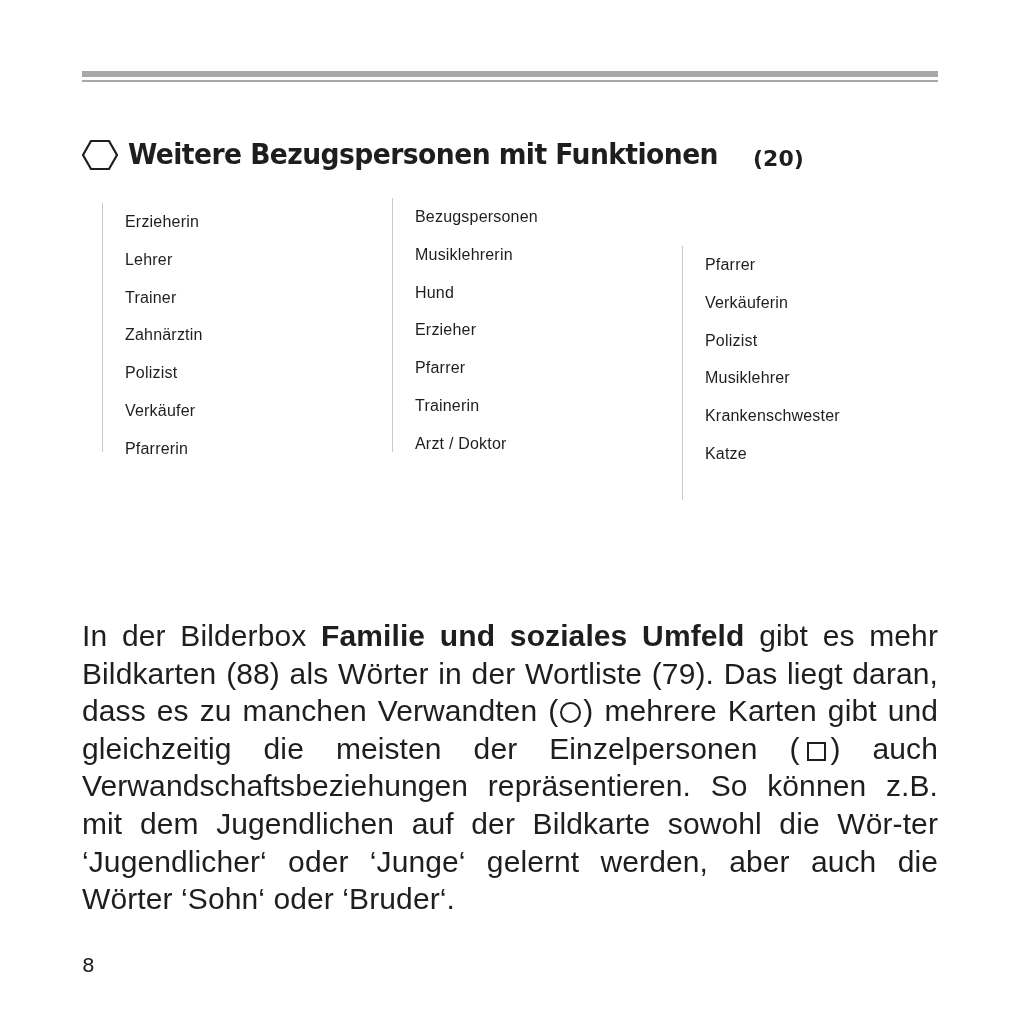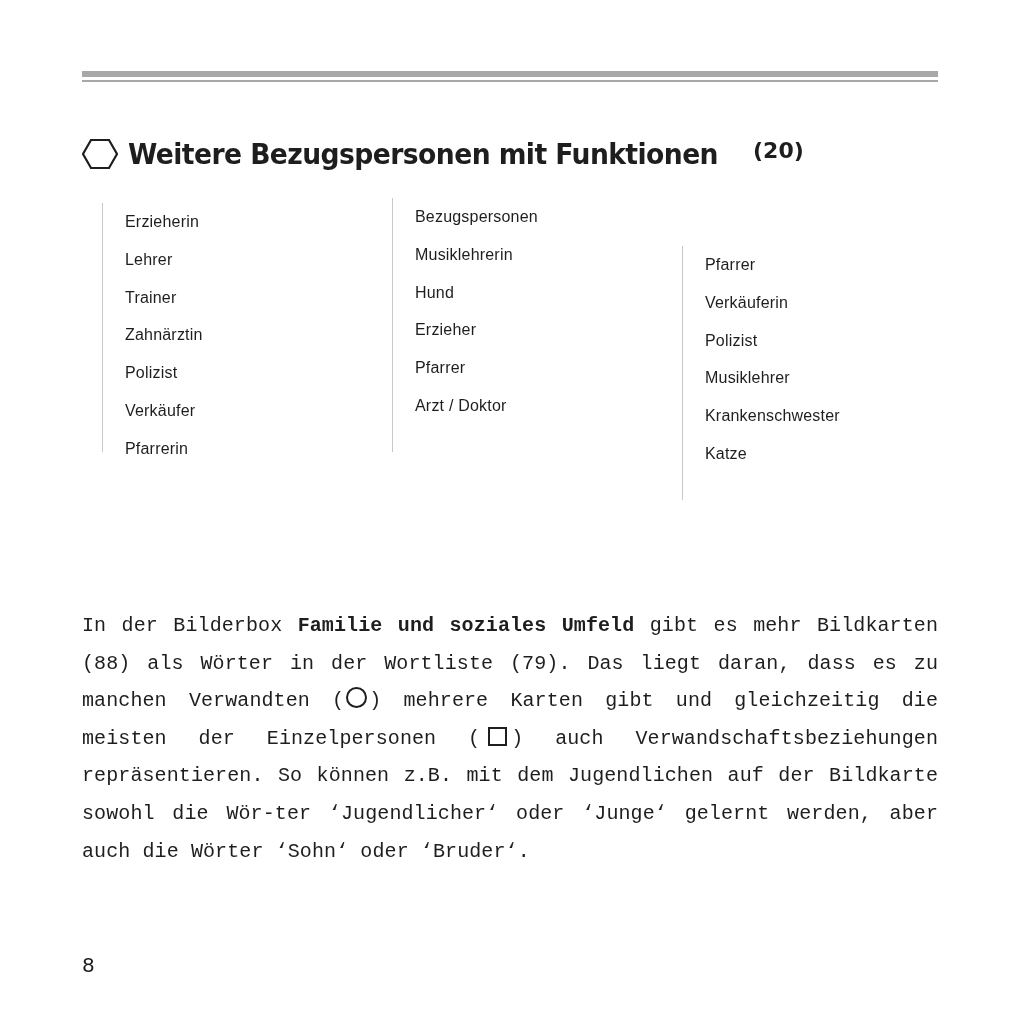--- a/index.html
+++ b/index.html
@@ -1,30 +1,30 @@
 <!DOCTYPE html>
 <html><head>
   <meta charset="utf-8">
   <style>
     html, body { margin: 0; padding: 0; background: #ffffff; }
     body { width: 1020px; height: 1020px; position: relative; overflow: hidden;
            font-family: "DejaVu Sans", sans-serif; color: #1e1e1e; }
     .rule-thick { position: absolute; left: 82px; width: 856px; top: 71px; height: 6px; background: #a8a8a8; }
     .rule-thin { position: absolute; left: 82px; width: 856px; top: 80px; height: 2px; background: #a8a8a8; }
-    .heading { position: absolute; left: 82px; top: 138px; display: flex; align-items: flex-start; white-space: nowrap; }
+    .heading { position: absolute; left: 82px; top: 138px; display: flex; align-items: flex-end; white-space: nowrap; }
     .heading svg { width: 36px; height: 32px; margin-right: 10px; }
     .heading .title { font-family: "DejaVu Sans", sans-serif; font-weight: bold; font-size: 28px; letter-spacing: -0.6px; transform: scaleX(0.95); transform-origin: left; }
     .heading .count { font-family: "DejaVu Sans", sans-serif; font-weight: bold; font-size: 22px; margin-left: 4px; }
     .col { position: absolute; top: 203px; border-left: 1.5px solid #c8c8c8; padding-left: 22px; height: 249px; }
     .col .item { font-family: Liberation Sans, sans-serif; font-size: 16px; line-height: 37.8px; white-space: nowrap; letter-spacing: 0.2px; }
     .col1 { left: 102px; }
     .col2 { left: 392px; top: 198px; height: 254px; }
     .col3 { left: 682px; top: 198px; height: 254px; margin-top: 48px; }
-    .paragraph { position: absolute; left: 82px; top: 587px; width: 856px; font-family: Liberation Mono, monospace;
-                 font-size: 20px; line-height: 37.6px; text-align: justify; letter-spacing: 0.1px; }
+    .paragraph { position: absolute; left: 82px; top: 587px; width: 856px; font-family: Liberation Sans, sans-serif;
+                 font-size: 30px; line-height: 37.6px; text-align: justify; letter-spacing: 0.1px; }
     .paragraph b { font-weight: bold; }
     .sym-circle { display: inline-block; width: 17px; height: 17px; border: 2px solid #1e1e1e; border-radius: 50%; vertical-align: -2px; margin: 0 2px; }
     .sym-square { display: inline-block; width: 15px; height: 15px; border: 2px solid #1e1e1e; vertical-align: -2px; margin: 0 4px 0 8px; }
     .page-num { position: absolute; left: 82px; top: 953px; font-family: "DejaVu Sans", sans-serif; font-size: 20px; }
   </style>
 </head>
 <body>
 
 <div class="rule-thick"></div>
 <div class="rule-thin"></div>
@@ -46,20 +46,21 @@
   <div class="item">Verkäufer</div>
   <div class="item">Pfarrerin</div>
 </div>
 
 <div class="col col2">
   <div class="item">Bezugspersonen</div>
   <div class="item">Musiklehrerin</div>
   <div class="item">Hund</div>
   <div class="item">Erzieher</div>
   <div class="item">Pfarrer</div>
+  <div class="item">Trainerin</div>
   <div class="item">Arzt / Doktor</div>
 </div>
 
 <div class="col col3">
   <div class="item">Pfarrer</div>
   <div class="item">Verkäuferin</div>
   <div class="item">Polizist</div>
   <div class="item">Musiklehrer</div>
   <div class="item">Krankenschwester</div>
   <div class="item">Katze</div>

